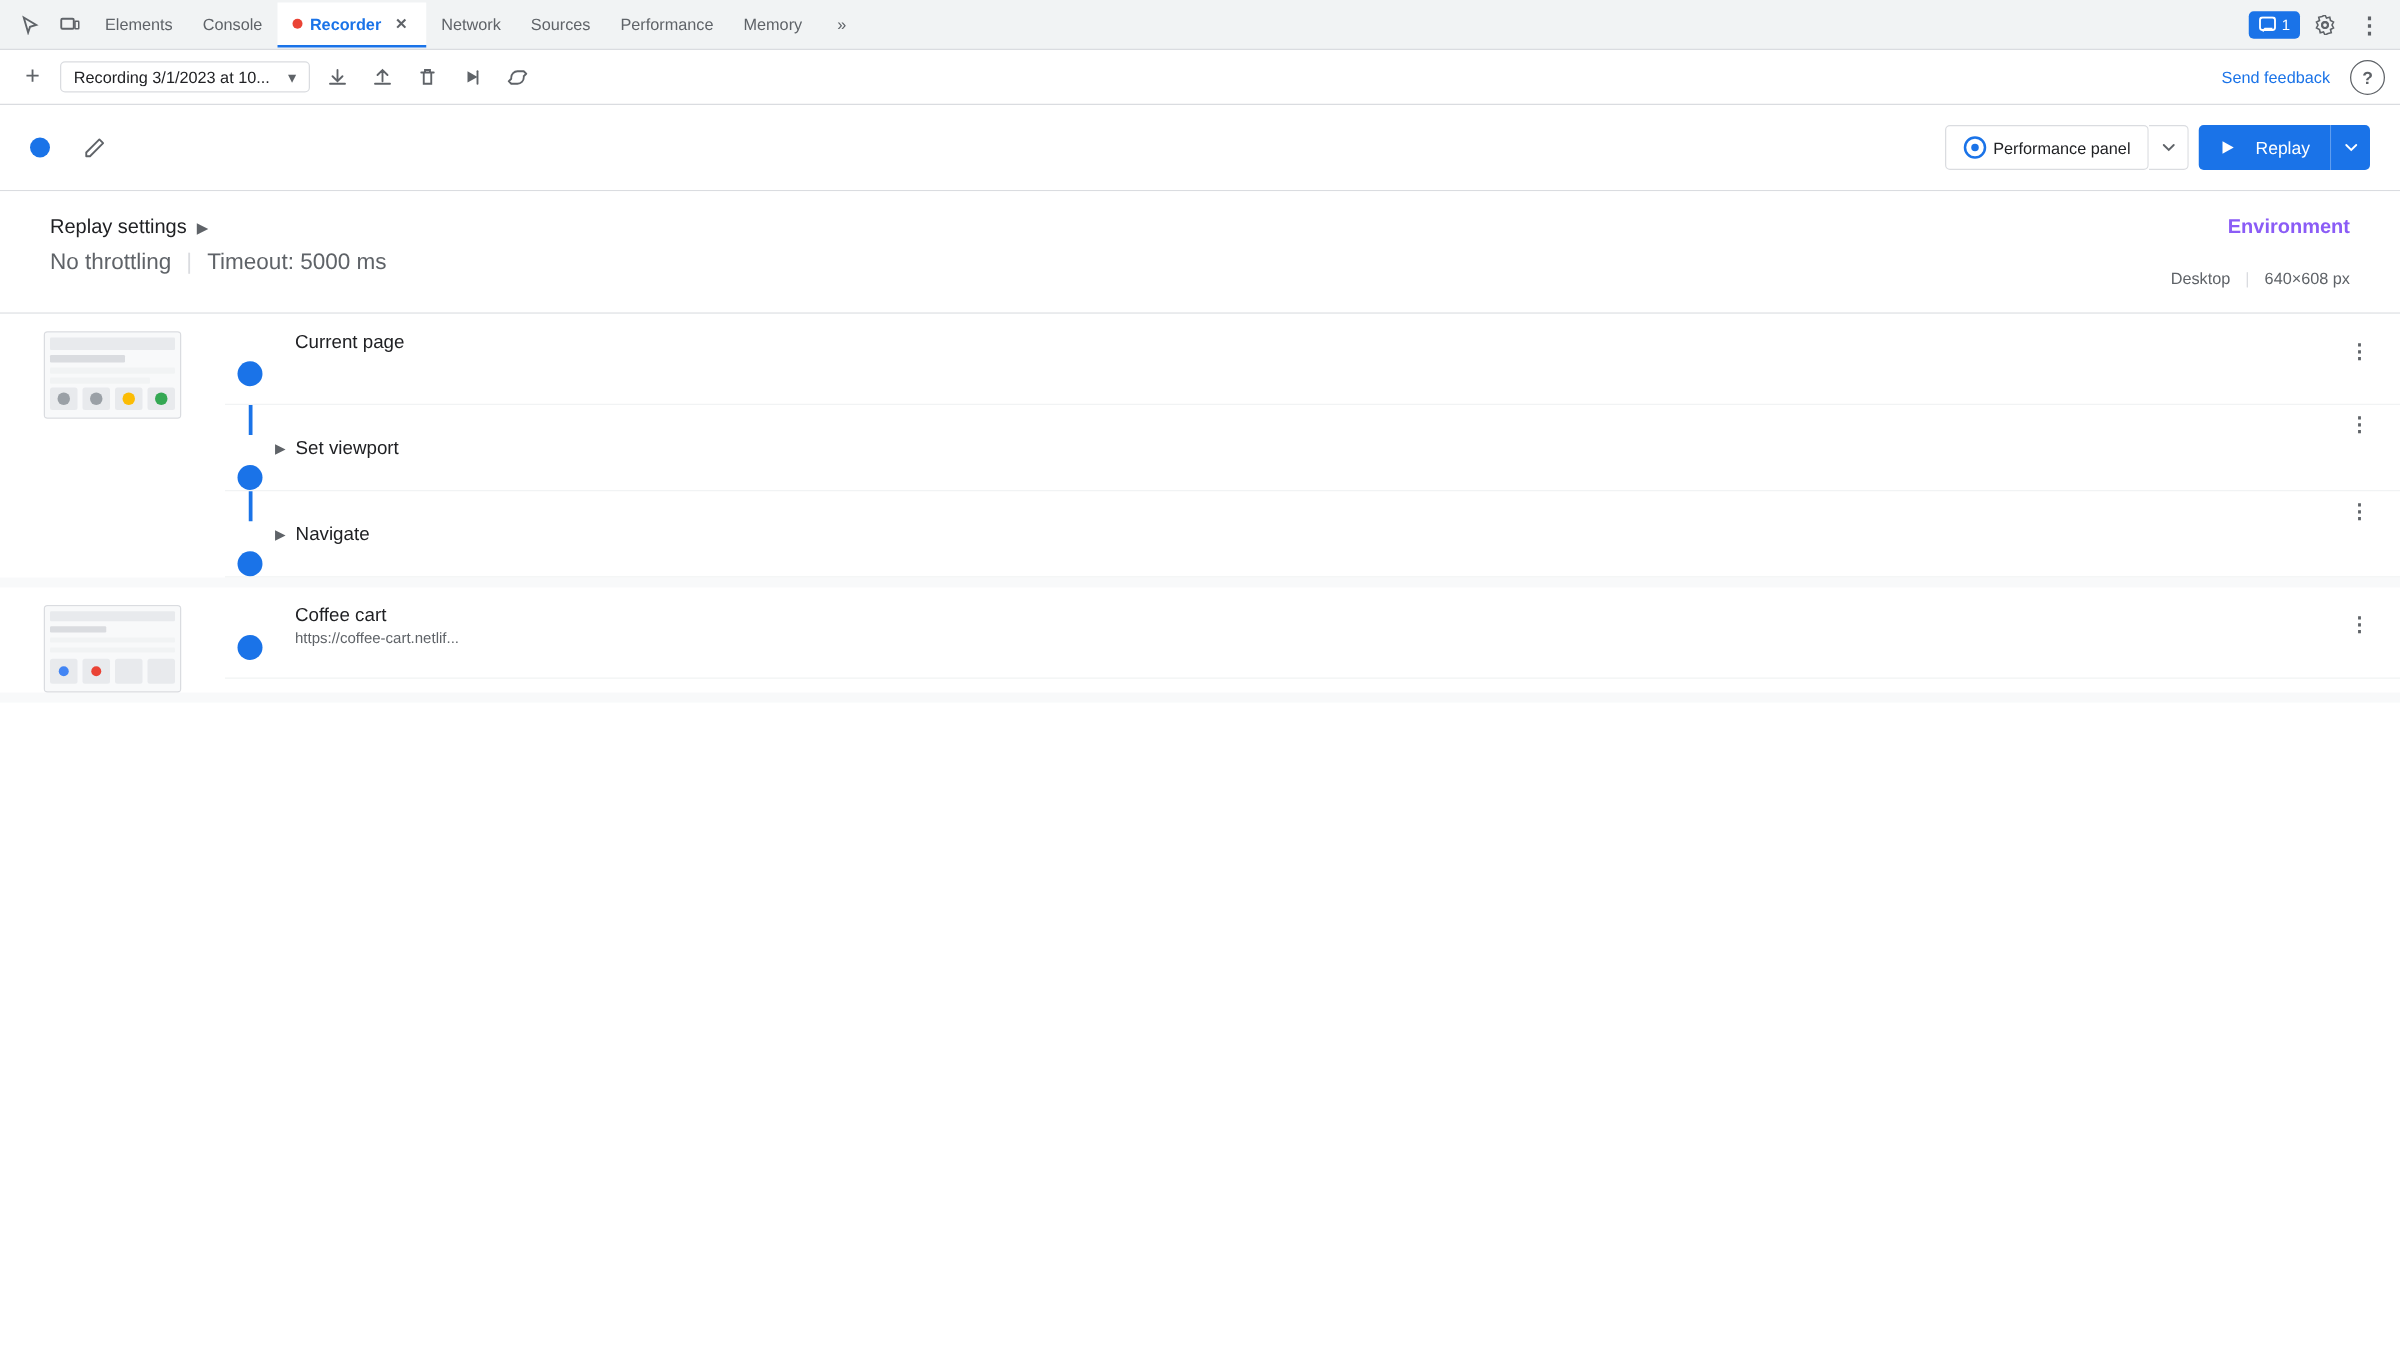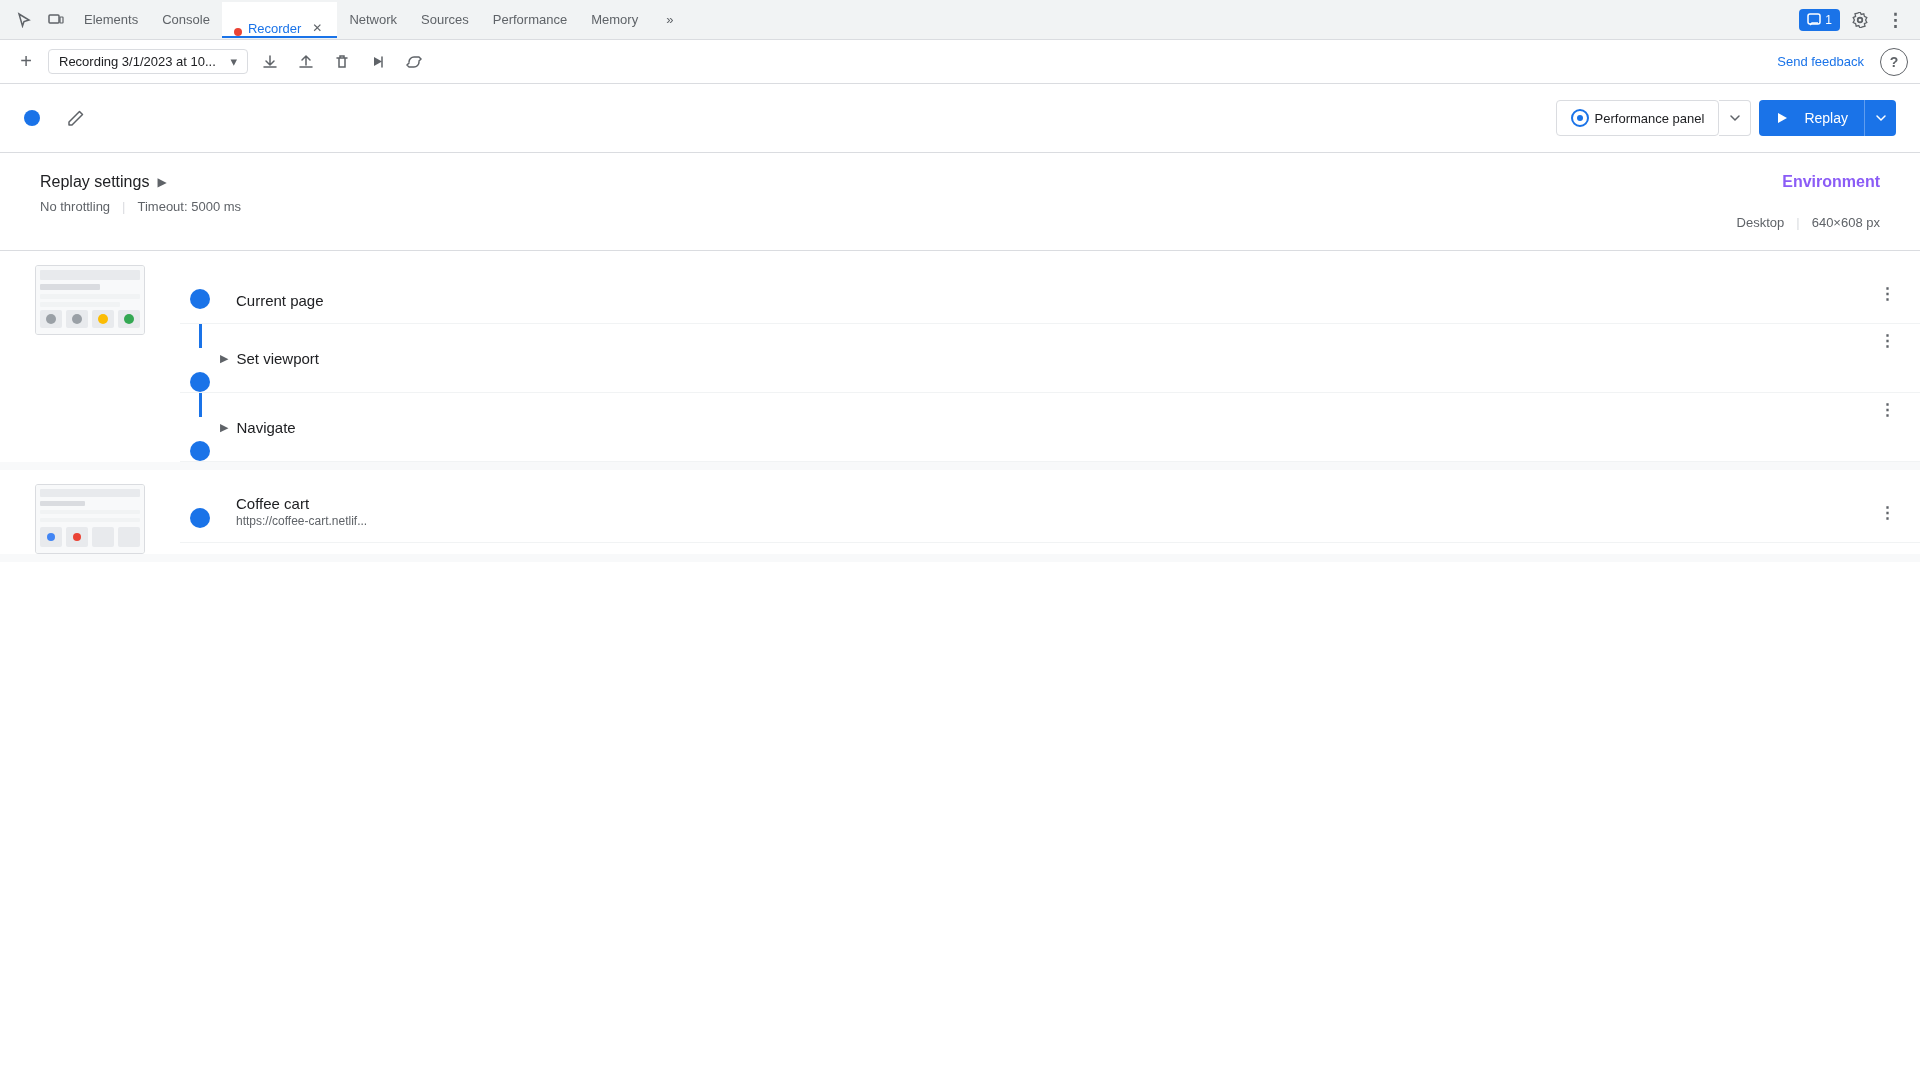--- a/index.html
+++ b/index.html
@@ -46,22 +46,23 @@
       border-bottom: 2px solid transparent;
       margin-bottom: -1px;
     }
     .tab-item.active {
       color: #1a73e8;
       border-bottom: 2px solid #1a73e8;
       background: #ffffff;
     }
     .tab-recorder {
       display: flex;
-      align-items: flex-end;
+      align-items: center;
       gap: 6px;
+      font-weight: bold;
     }
     .recorder-dot {
       width: 8px;
       height: 8px;
       background: #ea4335;
       border-radius: 50%;
     }
     .tab-close {
       display: flex;
       align-items: center;
@@ -262,21 +263,21 @@
       margin-bottom: 8px;
     }
     .settings-chevron {
       font-size: 12px;
       color: #5f6368;
     }
     .settings-detail {
       display: flex;
       align-items: center;
       gap: 0;
-      font-size: 13px;
+      font-size: 18px;
       color: #5f6368;
     }
     .settings-pipe {
       color: #dadce0;
       margin: 0 12px;
     }
     .settings-right {
       text-align: right;
     }
     .env-title {
@@ -407,21 +408,21 @@
       justify-content: center;
       padding-top: 14px;
     }
     .group-main-col {
       flex: 1;
       display: flex;
       flex-direction: column;
     }
     .group-title-row {
       display: flex;
-      align-items: flex-end;
+      align-items: flex-start;
       padding: 14px 0;
       border-bottom: 1px solid #f1f3f4;
     }
     .group-timeline-col {
       width: 40px;
       display: flex;
       flex-direction: column;
       align-items: center;
       flex-shrink: 0;
     }

